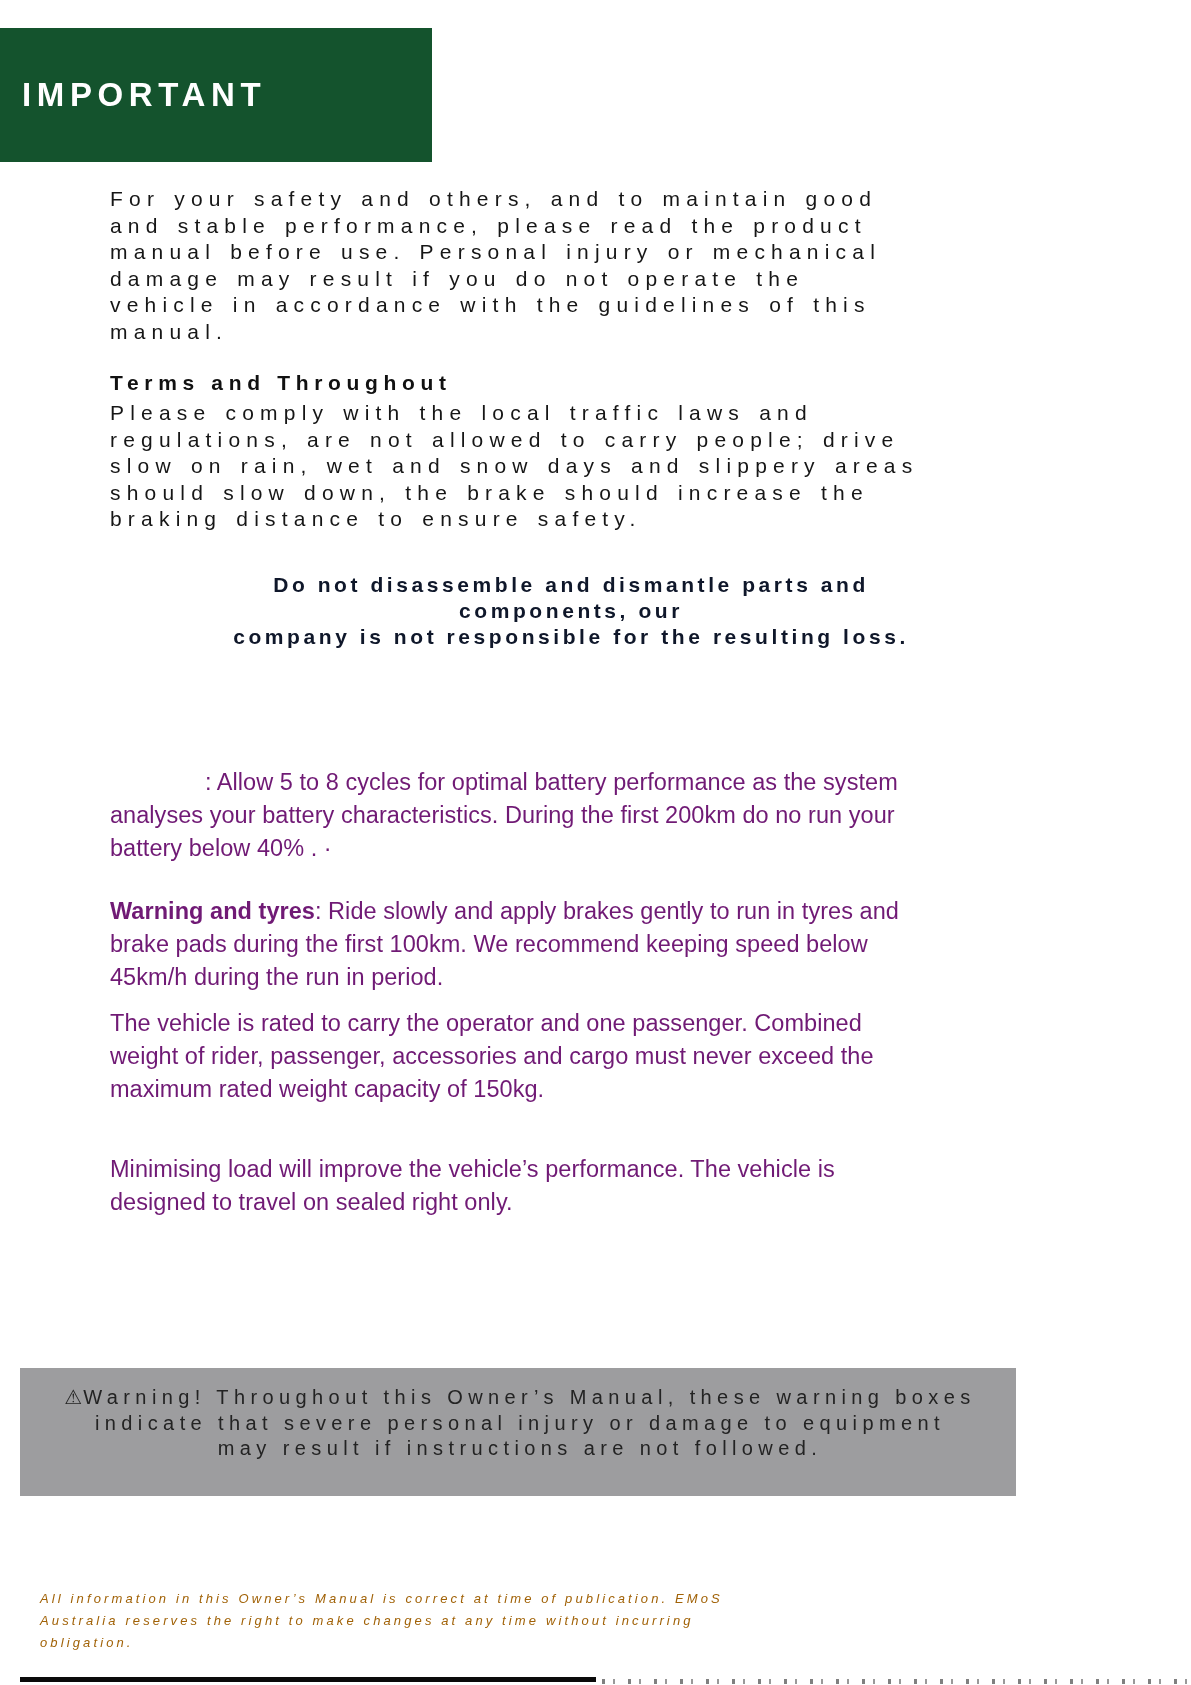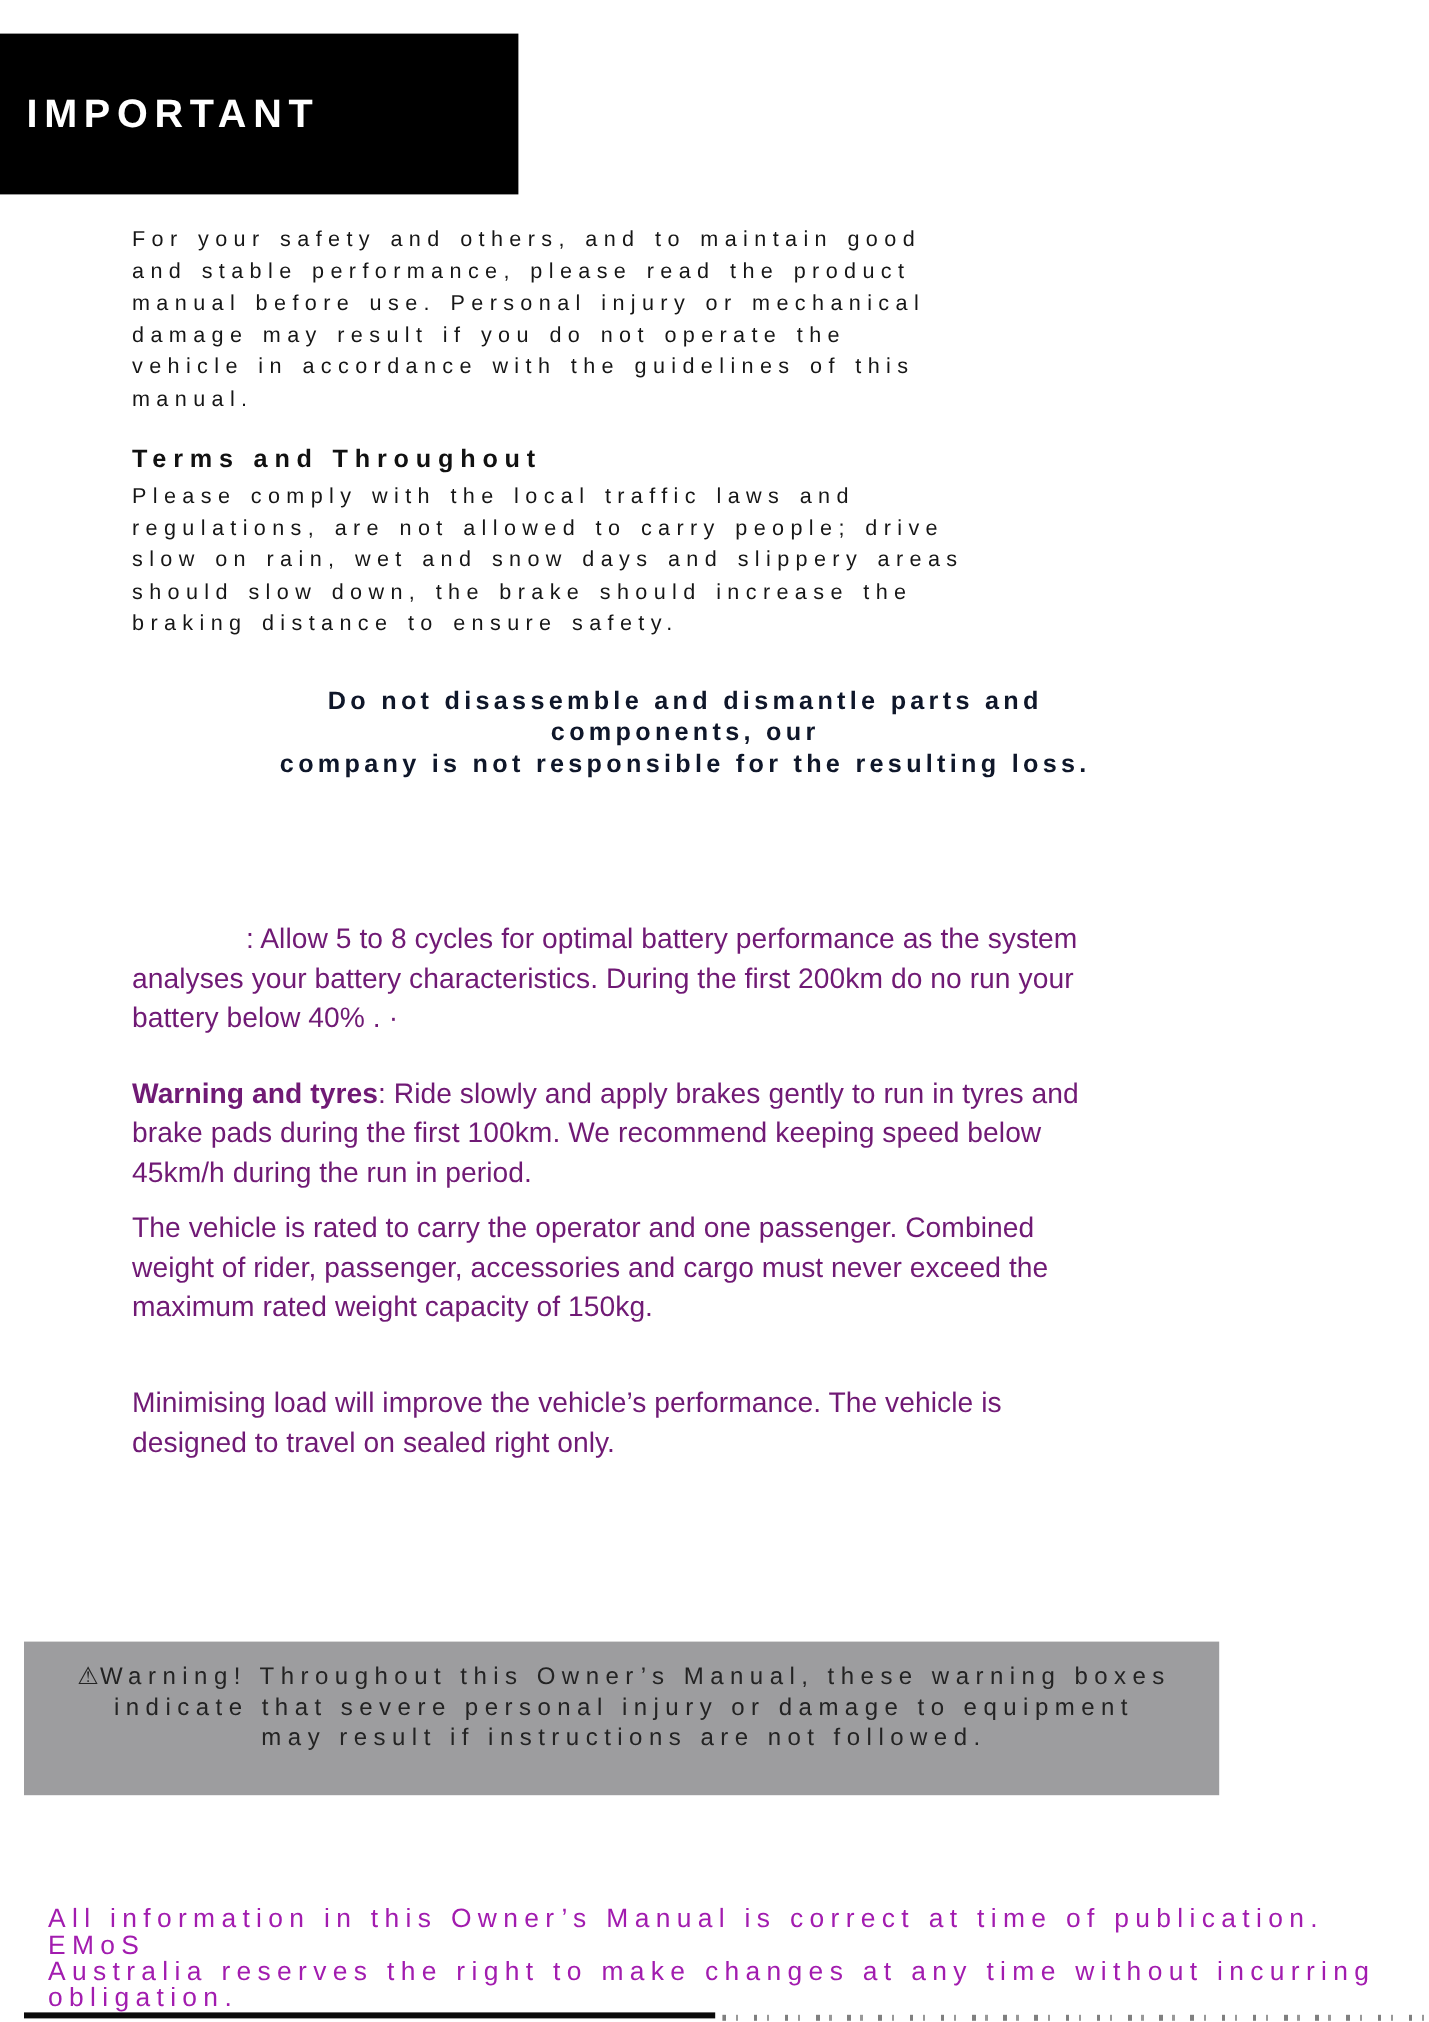--- a/index.html
+++ b/index.html
@@ -10,40 +10,40 @@
     height: 1685px;
     background: #ffffff;
     overflow: hidden;
   }
 
   
   .banner {
     position: absolute;
     left: 0; top: 28px;
     width: 432px; height: 134px;
-    background: #000000;
+    background: #14532d;
     display: flex;
     align-items: center;
   }
   .banner h1 {
     margin: 0;
     padding-left: 22px;
     font-size: 33px;
     font-weight: 600;
     letter-spacing: 0.17em;
     color: #ffffff;
   }
 
   
   .spaced {
     position: absolute;
     left: 110px;
     width: 1010px;
     margin: 0;
-    font-size: 18px;
+    font-size: 21px;
     line-height: 26.5px;
     letter-spacing: 0.295em;
     word-spacing: 0.10em;
     white-space: pre-line;
     color: #161616;
   }
   .intro   { top: 186px; }
   .terms-heading {
     position: absolute;
     left: 110px; top: 371px;
@@ -106,25 +106,26 @@
     color: #232323;
   }
   .warn-icon { letter-spacing: 0.05em; }
 
   
   .footer {
     position: absolute;
     left: 40px; top: 1588px;
     width: 1130px;
     margin: 0;
-    font-size: 22px;
+    font-size: 13px;
     line-height: 22px;
     letter-spacing: 0.24em;
     white-space: pre-line;
-    color: #a21caf;
+    color: #a16207;
+    font-style: italic;
   }
 
   
   .bottom-bar {
     position: absolute;
     left: 20px; top: 1677px;
     width: 576px; height: 5px;
     background: #0a0a0a;
   }
   .cutoff-fragments {

